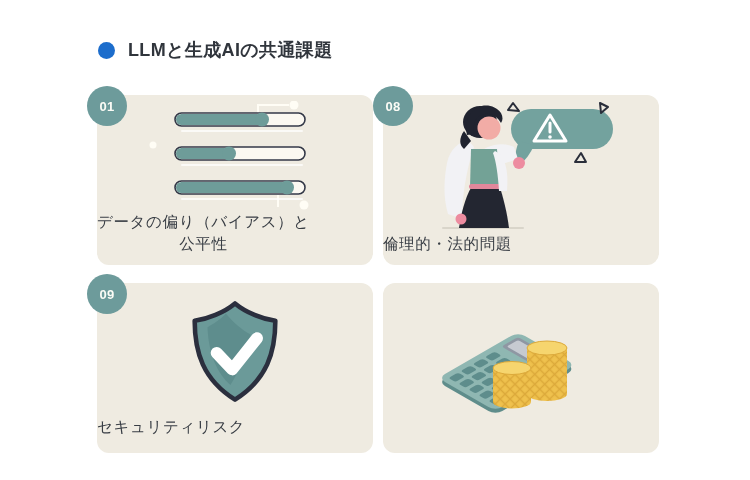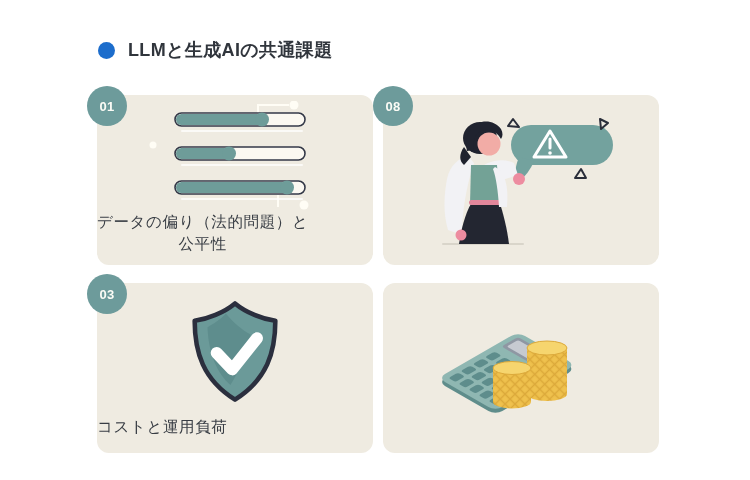--- a/index.html
+++ b/index.html
@@ -91,21 +91,21 @@
           <rect x="35" y="46" width="130" height="13" rx="6.5" fill="#fbf8f1" stroke="#343948" stroke-width="1.6"></rect>
           <rect x="36" y="47" width="53" height="11" rx="5.5" fill="#6e9c99"></rect>
           <circle cx="89" cy="52.5" r="7" fill="#6e9c99"></circle>
 
           <rect x="35" y="80" width="130" height="13" rx="6.5" fill="#fbf8f1" stroke="#343948" stroke-width="1.6"></rect>
           <rect x="36" y="81" width="111" height="11" rx="5.5" fill="#6e9c99"></rect>
           <circle cx="147" cy="86.5" r="7" fill="#6e9c99"></circle>
         </svg>
       </div>
       <div class="label" style="margin-bottom:10px">
-        <span>データの偏り（法的問題）と</span><br>
+        <span>データの偏り（バイアス）と</span><br>
         <span>公平性</span>
       </div>
     </div>
 
     <div class="card">
       <span class="badge">08</span>
       <div class="illu">
         <svg width="212" height="132" viewBox="0 0 212 132">
 
           <path d="M28 127 H108" stroke="#d9d5ca" stroke-width="2" stroke-linecap="round"></path>
@@ -145,33 +145,36 @@
             <path d="M49 30 C44 37 44 44 49 48 L56 40 Z" fill="#20232f"></path>
 
             <circle cx="74" cy="27" r="11.5" fill="#f2aca6"></circle>
 
             <path d="M56 12 C63 2 79 2 86 12 C88 16 88 19 86 22 C81 12 69 10 63 16 C59 20 58 26 59 33 L52 34 C50 25 52 17 56 12 Z" fill="#20232f"></path>
 
             <circle cx="46" cy="118" r="5.5" fill="#ed8ca0"></circle>
           </g>
         </svg>
       </div>
-    </div>
-
-    <div class="card">
-      <span class="badge">03</span>
+      <div class="label">
+        <span>倫理的・法的問題</span>
+      </div>
+    </div>
+
+    <div class="card">
+      <span class="badge">09</span>
       <div class="illu">
         <svg width="110" height="110" viewBox="0 0 120 120">
           <path d="M60 7 C72 17 90 24 104 26 C104 60 95 90 60 112 C25 90 16 60 16 26 C30 24 48 17 60 7 Z" fill="#6b9a99" stroke="#2b2f3e" stroke-width="5" stroke-linejoin="round"></path>
           <path d="M50 18 C58 28 68 36 77 41 C72 64 64 82 55 96 C41 84 31 62 30 33 C37 29 45 24 50 18 Z" fill="#5e8d8d"></path>
           <path d="M40 61 L57 79 L84 45" fill="none" stroke="#ffffff" stroke-width="13" stroke-linecap="round" stroke-linejoin="round"></path>
         </svg>
       </div>
       <div class="label">
-        <span>コストと運用負荷</span>
+        <span>セキュリティリスク</span>
       </div>
     </div>
 
     <div class="card">
       <div class="illu">
         <svg width="210" height="122" viewBox="0 0 210 122">
           <defs>
             <pattern id="coinhatch" width="7" height="7" patternUnits="userSpaceOnUse" patternTransform="rotate(45)">
               <rect width="7" height="7" fill="#efc14d"></rect>
               <path d="M0 3.5 H7 M3.5 0 V7" stroke="#dcA93a" stroke-width="1.4"></path>

